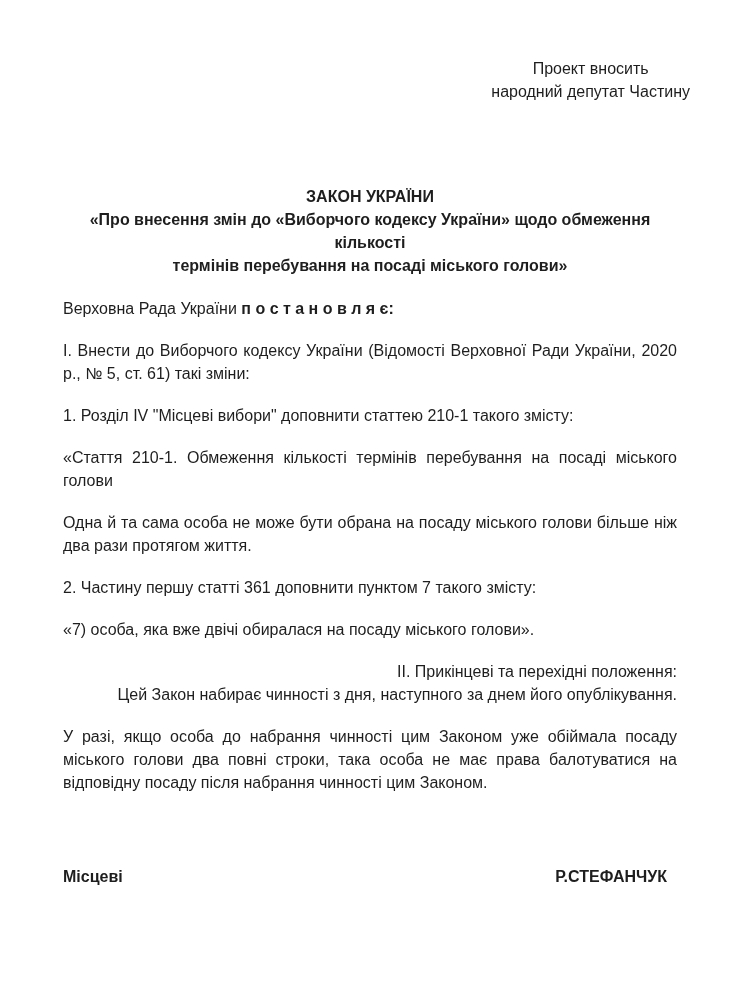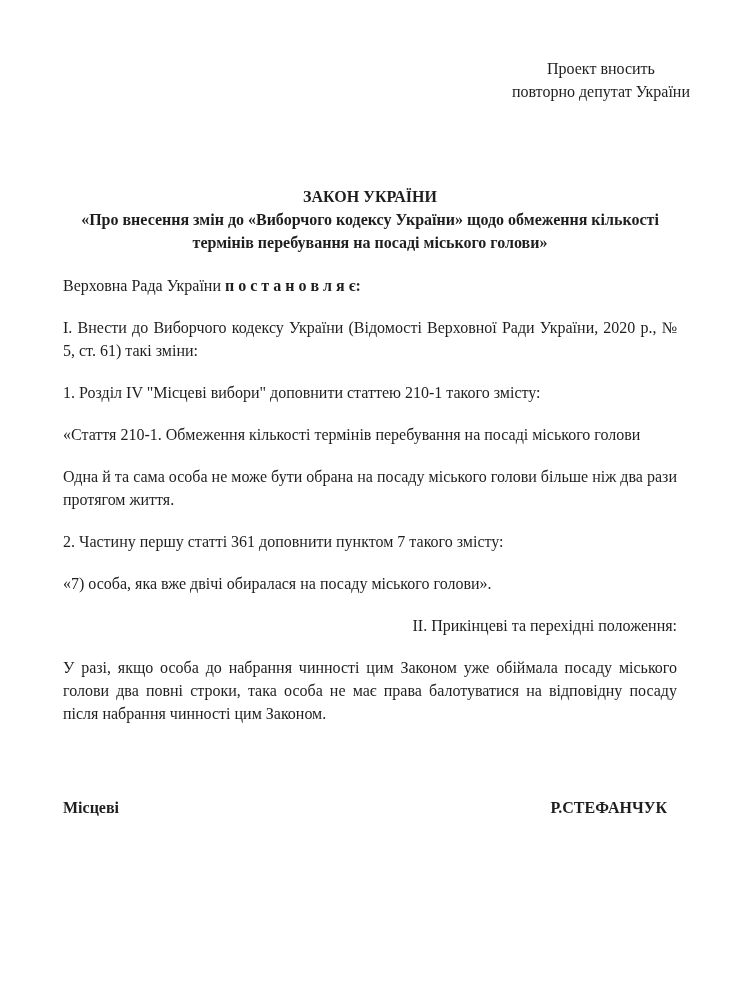--- a/index.html
+++ b/index.html
@@ -5,21 +5,21 @@
   html, body {
     margin: 0;
     padding: 0;
     background: #ffffff;
   }
   .page {
     position: relative;
     width: 740px;
     height: 996px;
     background: #ffffff;
-    font-family: Liberation Serif, serif;
+    font-family: Liberation Sans, sans-serif;
     font-size: 16px;
     line-height: 23px;
     color: #1e1e1e;
     overflow: hidden;
     box-sizing: border-box;
   }
   .content {
     padding: 0 63px;
     box-sizing: border-box;
     margin-top: 48px;
@@ -66,21 +66,21 @@
   }
 </style>
 </head>
 <body>
 
 <div class="page">
 
   <div class="header-right">
     <div class="note">
       <div>Проект вносить</div>
-      <div>повторно депутат України</div>
+      <div>народний депутат Частину</div>
     </div>
   </div>
 
   <div class="content">
 
     <div class="title-block">
       <div>ЗАКОН УКРАЇНИ</div>
       <div>«Про внесення змін до «Виборчого кодексу України» щодо обмеження кількості</div>
       <div>термінів перебування на посаді міського голови»</div>
     </div>
@@ -97,20 +97,21 @@
 
     <div class="para">Одна й та сама особа не може бути обрана на посаду міського голови більше ніж два рази протягом життя.</div>
 
 
     <div class="para">2. Частину першу статті 361 доповнити пунктом 7 такого змісту:</div>
 
     <div class="para">«7) особа, яка вже двічі обиралася на посаду міського голови».</div>
 
     <div class="para">
       <div class="line">ІІ. Прикінцеві та перехідні положення:</div>
+      <div class="line">Цей Закон набирає чинності з дня, наступного за днем його опублікування.</div>
     </div>
 
     <div class="para">У разі, якщо особа до набрання чинності цим Законом уже обіймала посаду міського голови два повні строки, така особа не має права балотуватися на відповідну посаду після набрання чинності цим Законом.</div>
 
     <div class="signature">
       <div>
         <div>Місцеві</div>
       </div>
       <div class="name">Р.СТЕФАНЧУК</div>
     </div>

